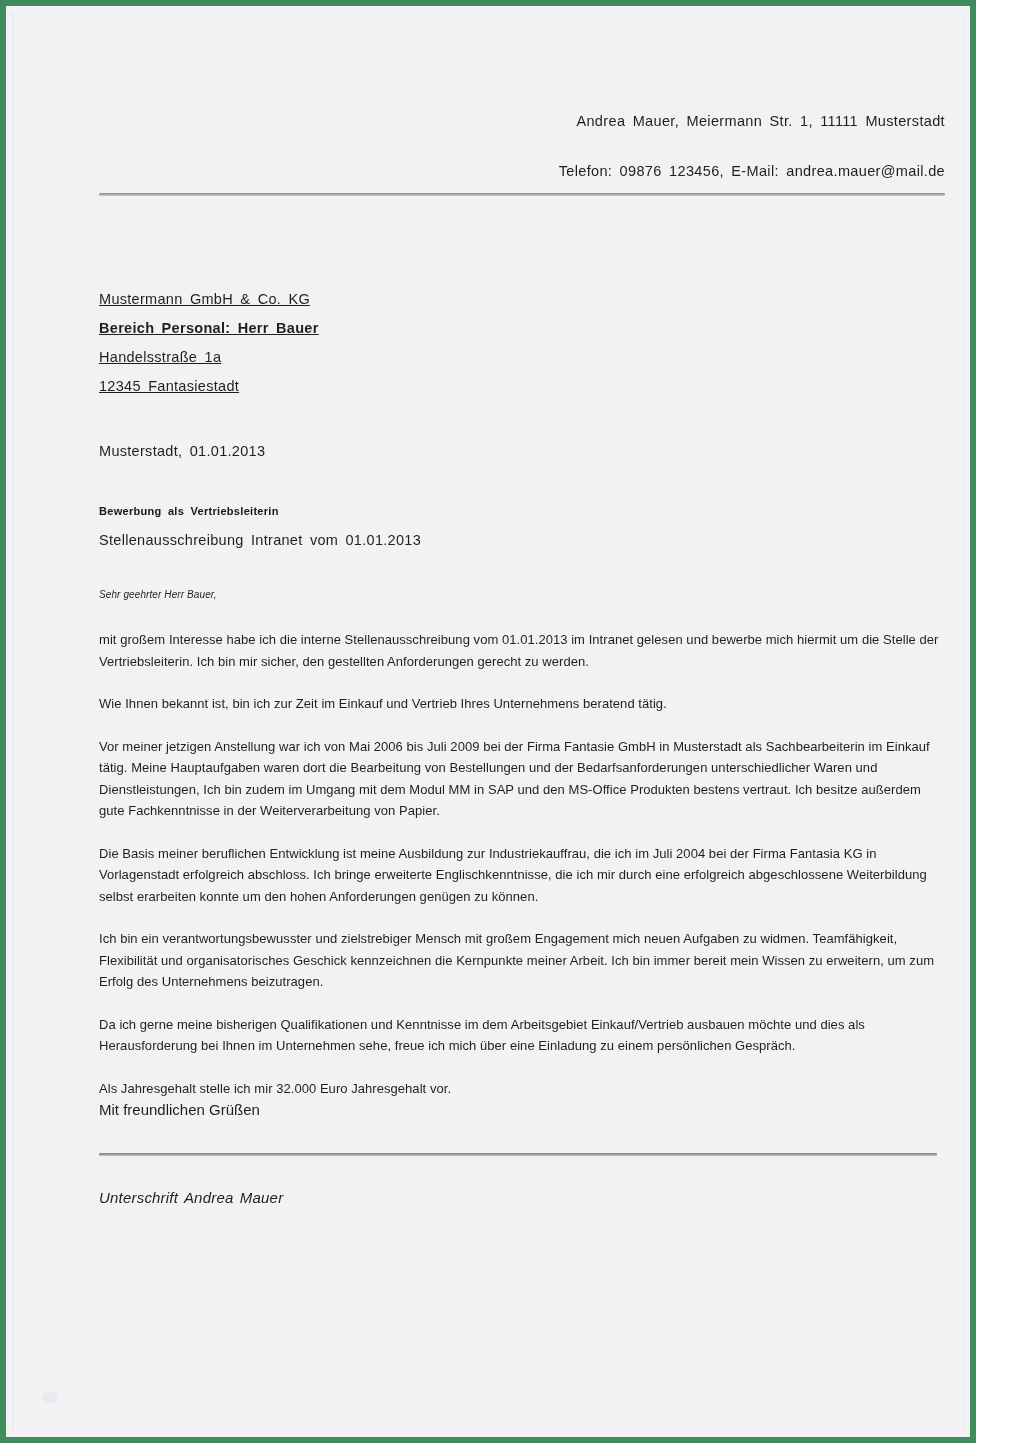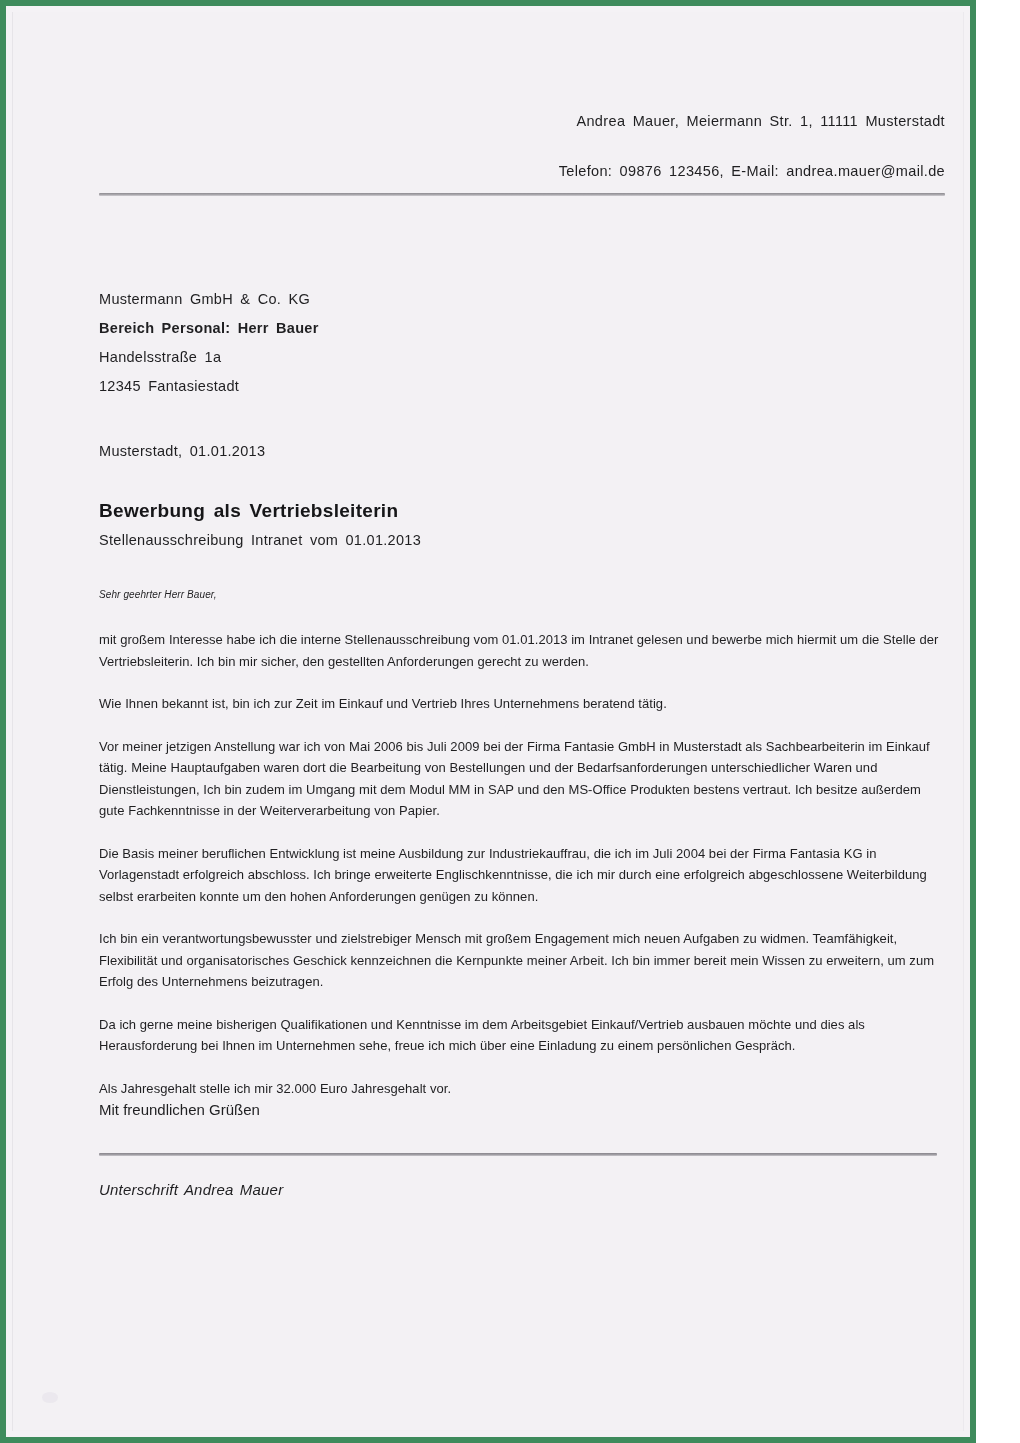--- a/index.html
+++ b/index.html
@@ -75,41 +75,42 @@
   
   .recipient {
     margin-top: 89px;
   }
   .recipient-line {
     font-size: 14.5px;
     line-height: 29px;
     letter-spacing: 0.3px;
     word-spacing: 3px;
     color: #1f1f21;
+    text-decoration: underline;
   }
   .recipient-line.bold {
     font-weight: bold;
   }
 
   
   .date-line {
     margin-top: 42px;
     text-align: left;
     font-size: 14.5px;
     letter-spacing: 0.3px;
     word-spacing: 3px;
     color: #1f1f21;
   }
 
   
   .subject {
     margin-top: 42px;
   }
   .subject-title {
-    font-size: 19px;
+    font-size: 11px;
     font-weight: bold;
     letter-spacing: 0.3px;
     word-spacing: 3px;
     line-height: 20px;
     color: #161618;
   }
   .subject-reference {
     margin-top: 9px;
     font-size: 14.5px;
     letter-spacing: 0.3px;
@@ -147,21 +148,21 @@
     font-size: 15px;
     line-height: 21.5px;
     color: #1f1f21;
   }
 
   
   .signature-block {
     margin-top: 32px;
   }
   .signature-name {
-    margin-top: 25px;
+    margin-top: 33px;
     font-size: 15px;
     font-style: italic;
     letter-spacing: 0.2px;
     word-spacing: 2px;
     color: #1f1f21;
   }
 
   .scan-artifact {
     position: absolute;
     left: 30px;

